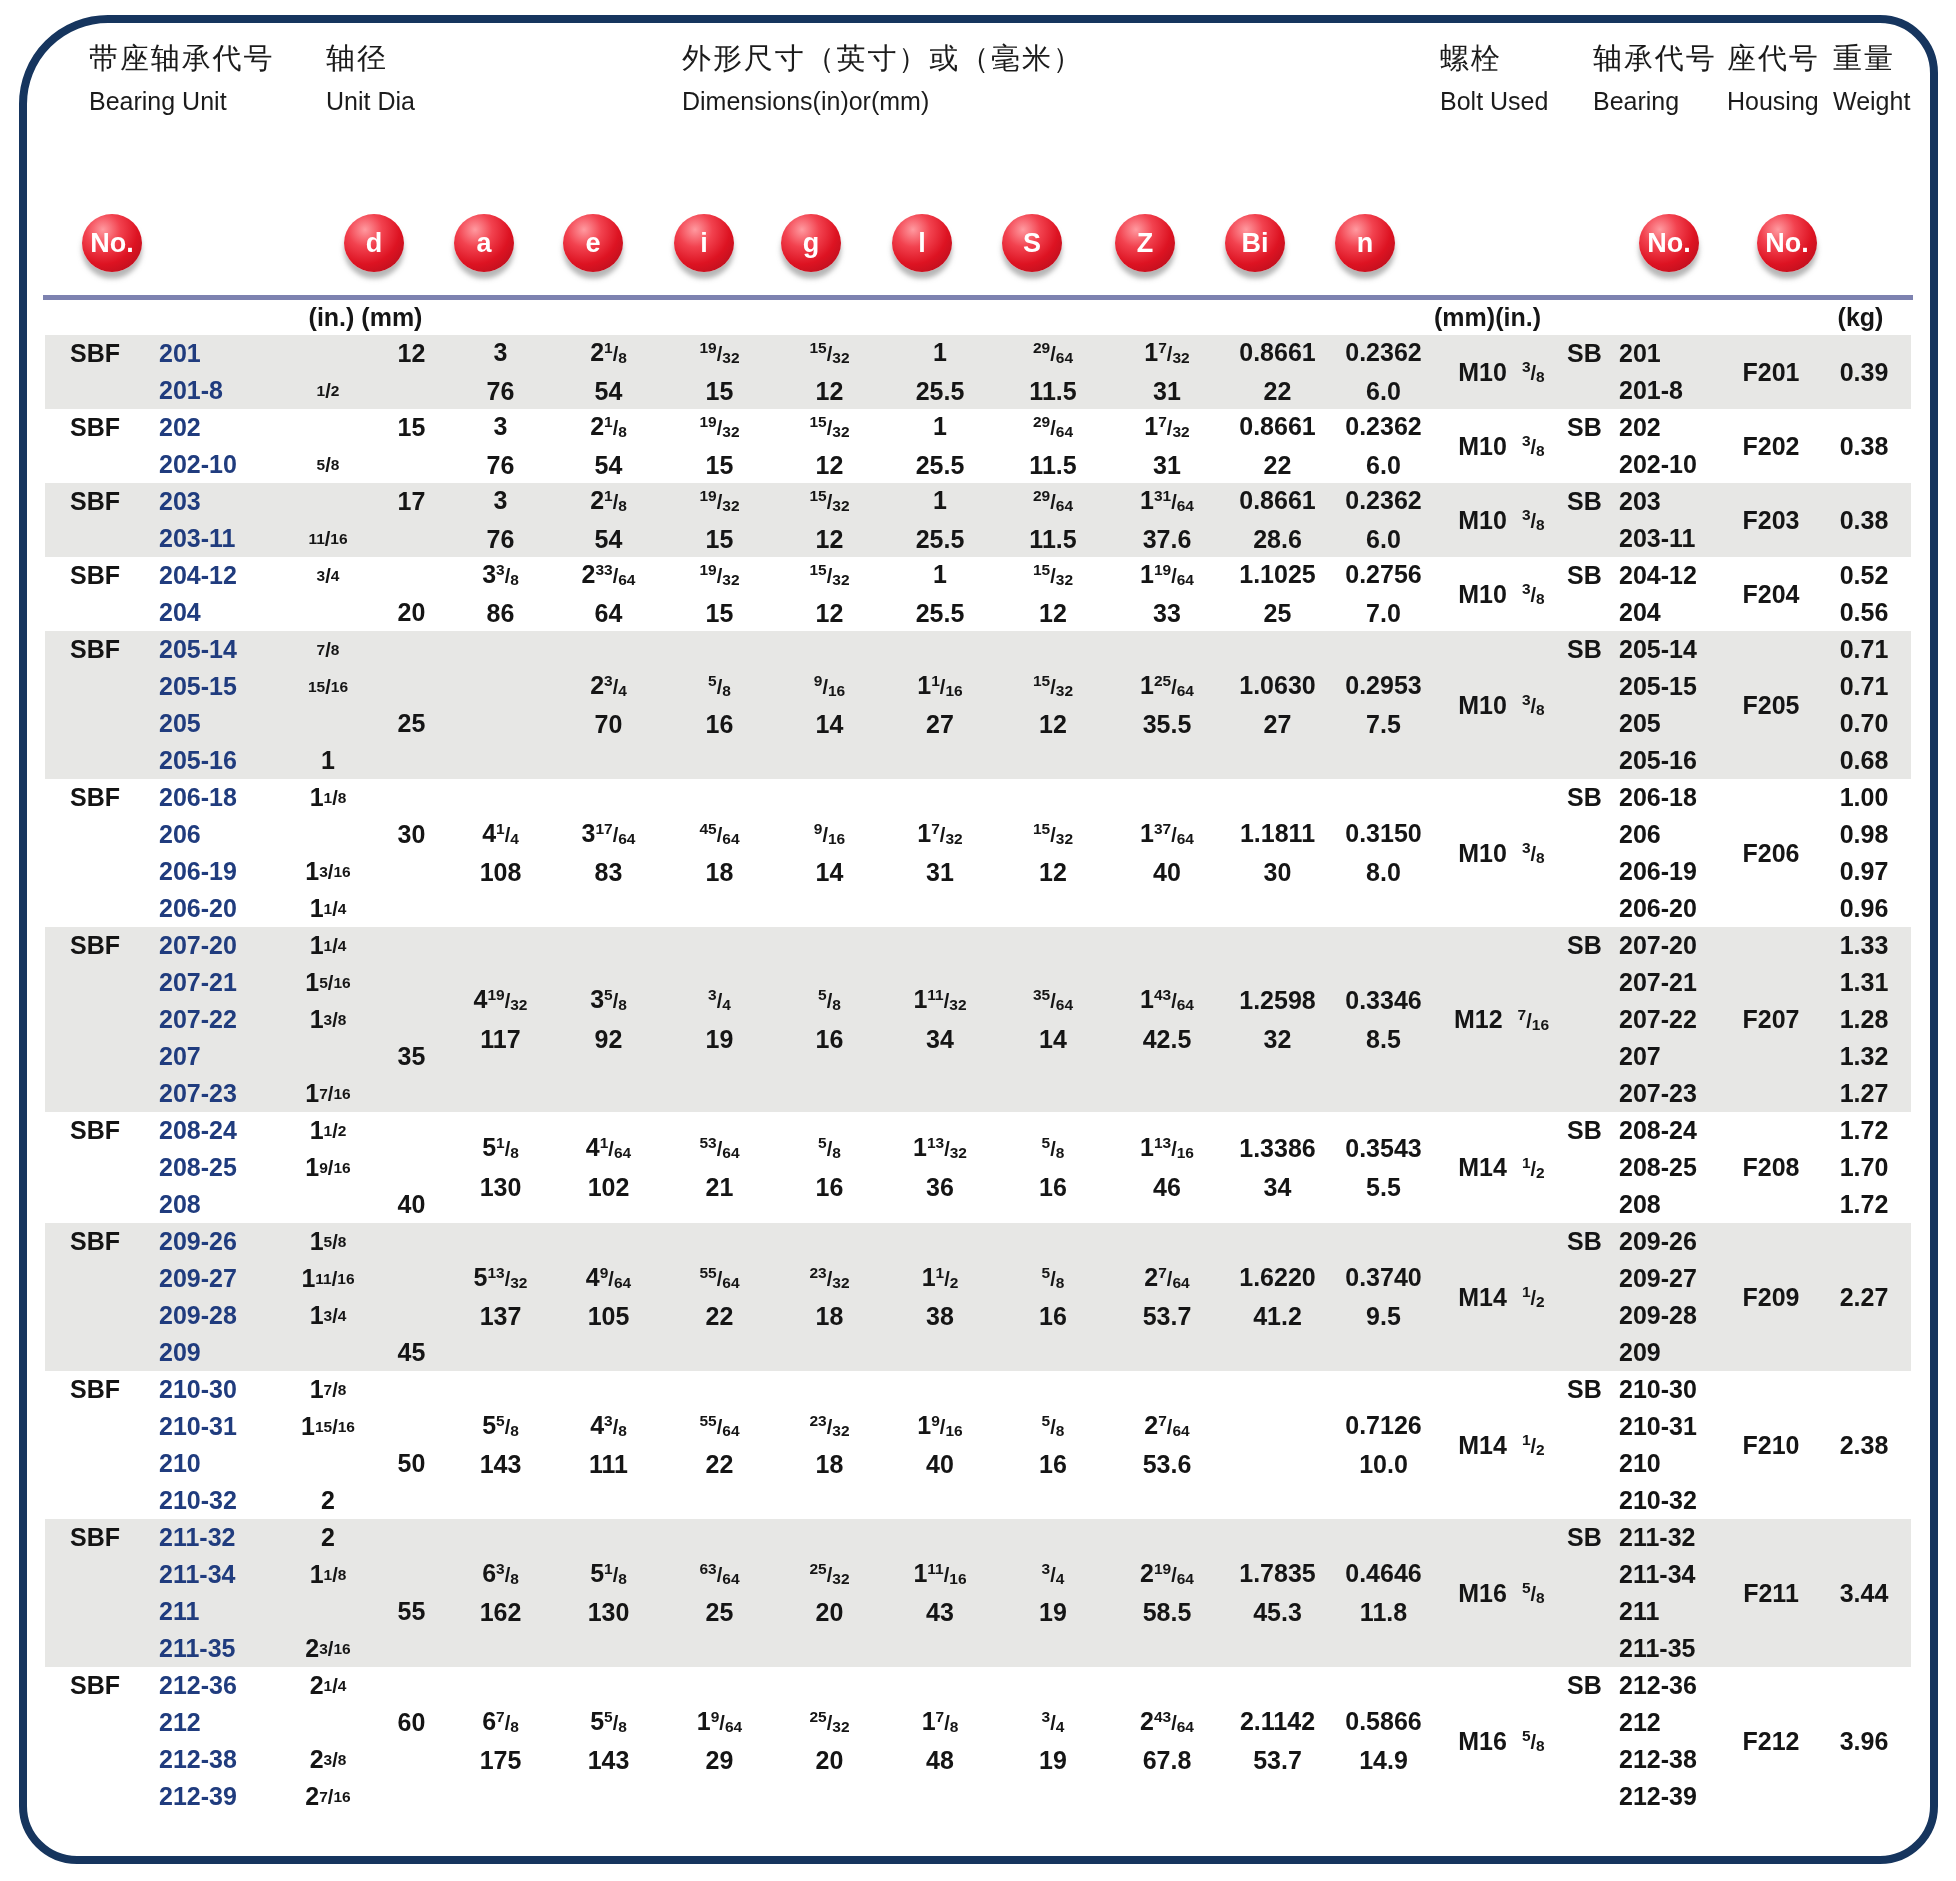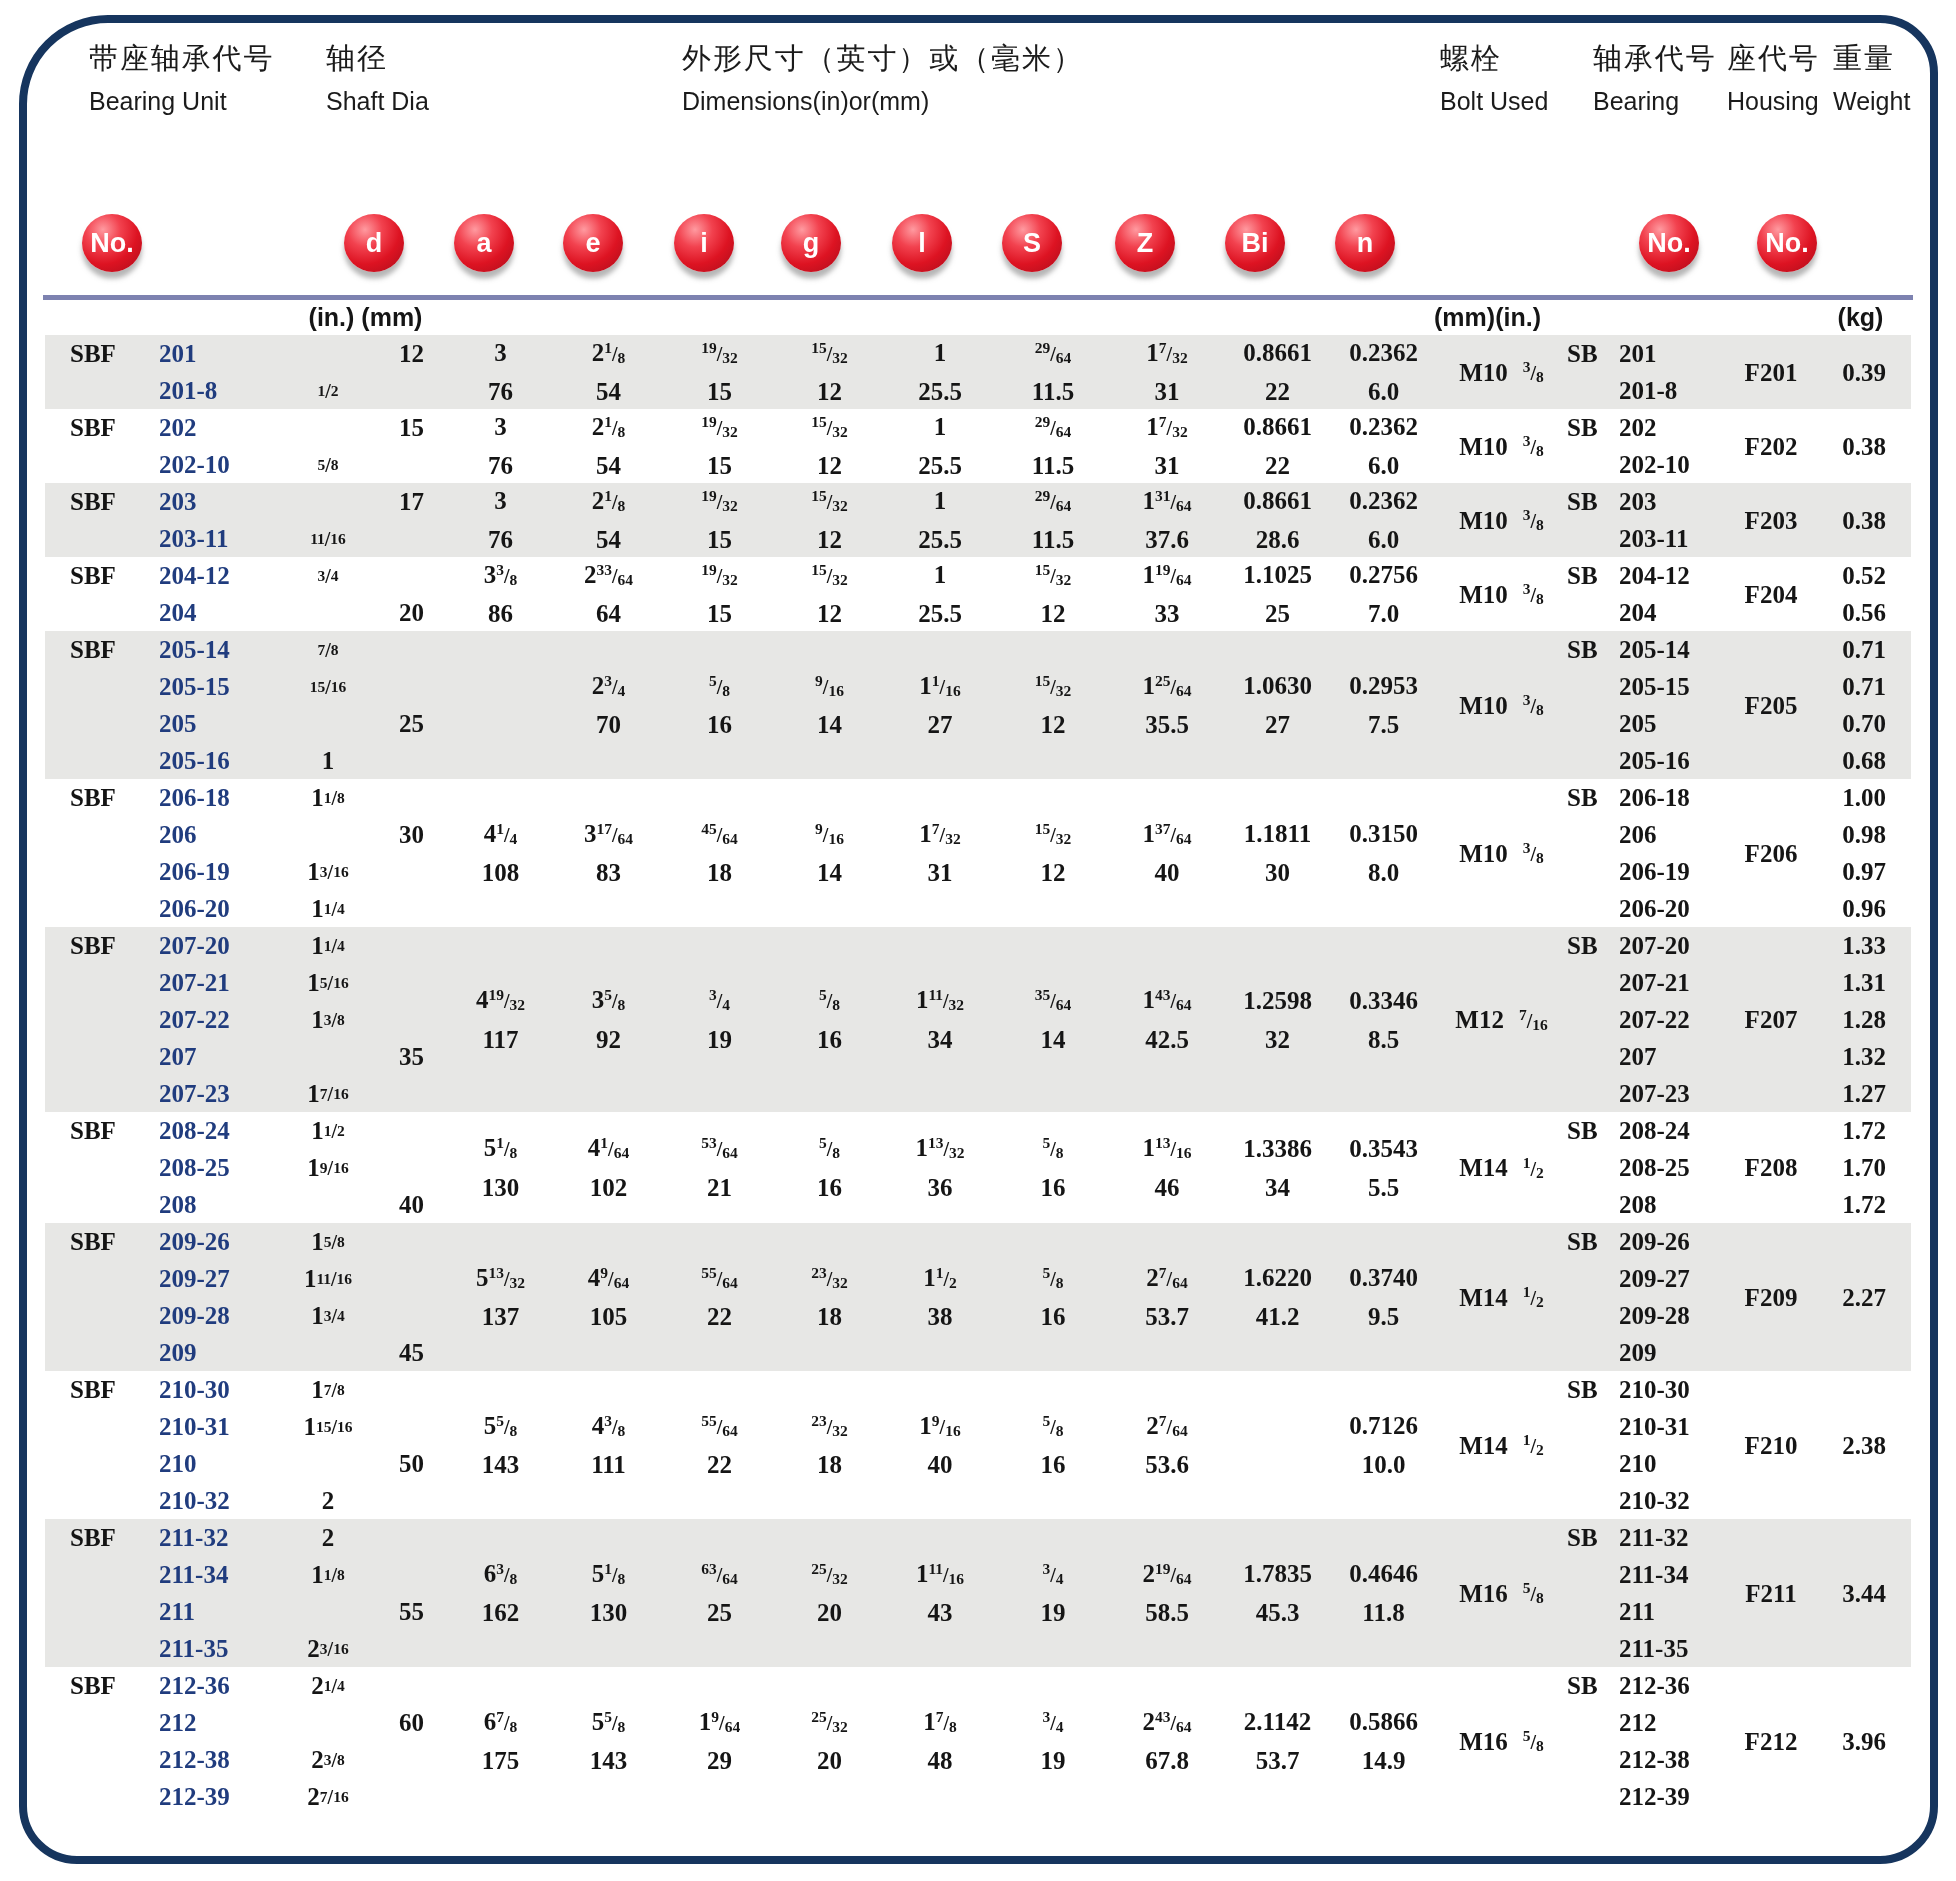--- a/index.html
+++ b/index.html
@@ -13,21 +13,21 @@
          background:radial-gradient(circle at 35% 27%, #ff9aa0 0%, #f2424f 30%, #dd1322 60%, #a90d1b 100%);
          color:#fff;font-weight:bold;font-size:27px;display:flex;align-items:center;justify-content:center;
          box-shadow:0 6.6px 5.6px rgba(110,110,110,.5);}
   .rule{position:absolute;left:43px;top:295px;width:1870px;height:4.7px;background:#7d82b0;}
   .unit-lbl{position:absolute;top:303px;font-weight:bold;font-size:25px;text-align:center;white-space:nowrap;}
   #u-d{left:281px;width:169px;}
   #u-bolt{left:1410px;width:155px;}
   #u-kg{left:1816px;width:89px;}
   #tbl{position:absolute;left:45px;top:335px;width:1866px;}
   .group{display:grid;position:relative;
-     grid-template-columns:236px 94px 73px 105px 111px 111px 109px 112px 114px 114px 107px 105px 131px 159px 90px 96px;font-family:Liberation Serif, serif;}
+     grid-template-columns:236px 94px 73px 105px 111px 111px 109px 112px 114px 114px 107px 105px 131px 159px 90px 96px;}
   .group.shaded{background:#e7e7e5;}
   .c{display:flex;align-items:center;justify-content:center;font-weight:bold;font-size:25px;line-height:1;white-space:nowrap;}
   .code{grid-column:1;justify-content:flex-start;}
   .pfx{display:inline-block;width:89px;margin-left:25px;text-align:left;color:#141414;}
   .blue{color:#203c7e;}
   .din{grid-column:2;}
   .dmm{grid-column:3;}
   .dim{flex-direction:column;gap:14px;}
   .bolt{grid-column:13;gap:15px;}
   .bcode{grid-column:14;justify-content:flex-start;}
@@ -42,21 +42,21 @@
 <body>
 
 <div class="frame"></div>
 
 <div class="hdr" style="left:89px">
   <div class="zh">带座轴承代号</div>
   <div class="en">Bearing Unit</div>
 </div>
 <div class="hdr" style="left:326px">
   <div class="zh">轴径</div>
-  <div class="en">Shaft Dia</div>
+  <div class="en">Unit Dia</div>
 </div>
 <div class="hdr" style="left:682px">
   <div class="zh">外形尺寸（英寸）或（毫米）</div>
   <div class="en">Dimensions(in)or(mm)</div>
 </div>
 <div class="hdr" style="left:1440px">
   <div class="zh">螺栓</div>
   <div class="en">Bolt Used</div>
 </div>
 <div class="hdr" style="left:1593px">

